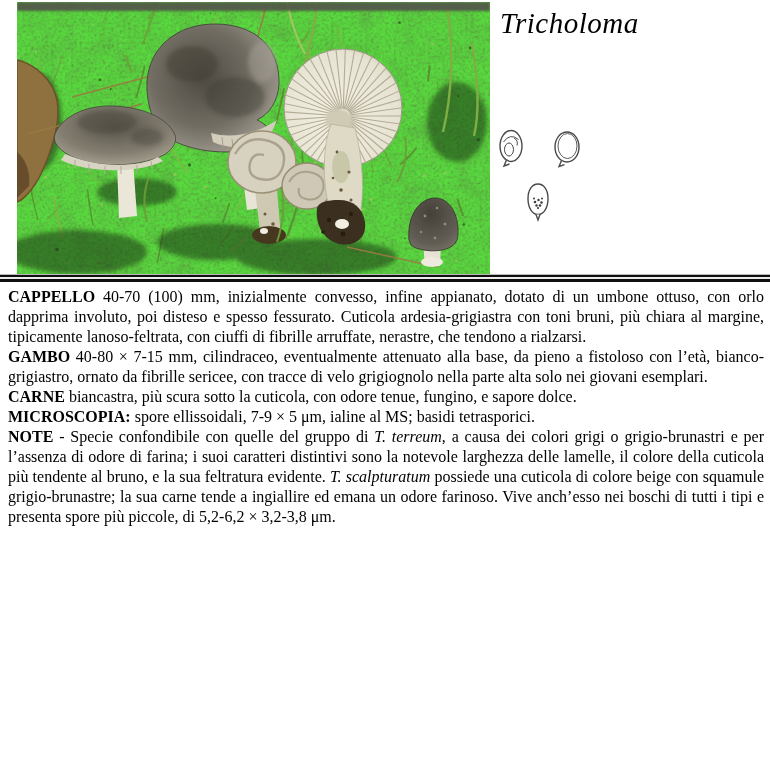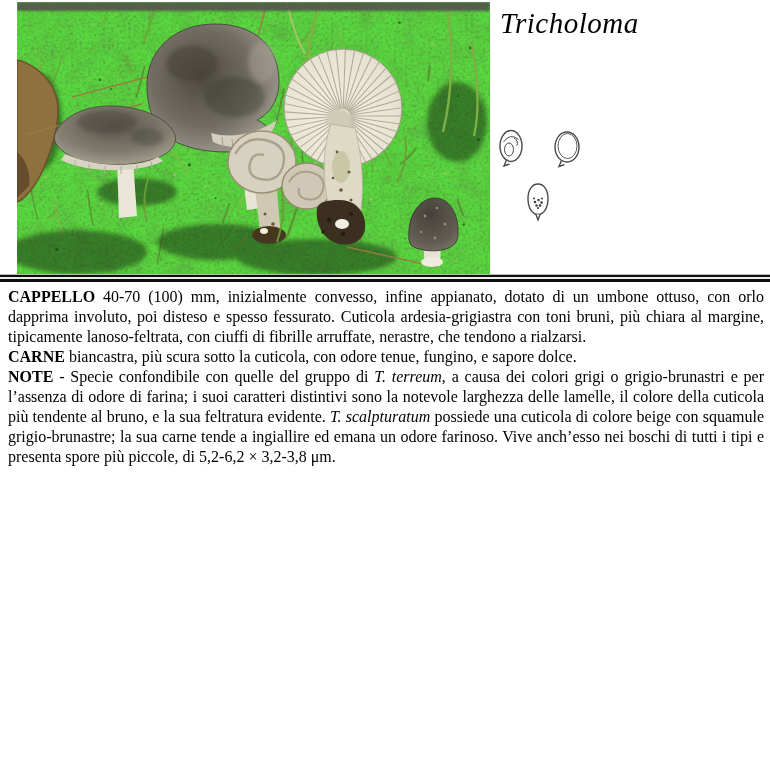--- a/index.html
+++ b/index.html
@@ -403,17 +403,19 @@
           <circle cx="14" cy="14.5" r="1"></circle>
       </g>
       <path d="M8,30.5 l2,5.5 l2,-5.5" fill="#ffffff"></path>
     </g>
   </svg>
 
   <div class="rule"></div>
 
   <div class="body-text">
       <p class="sec"><span class="b">CAPPELLO</span><span> 40-70 (100) mm, inizialmente convesso, infine appianato, dotato di un umbone ottuso, con orlo dapprima involuto, poi disteso e spesso fessurato. Cuticola ardesia-grigiastra con toni bruni, più chiara al margine, tipicamente lanoso-feltrata, con ciuffi di fibrille arruffate, nerastre, che tendono a rialzarsi.</span></p>
+      <p class="sec"><span class="b">GAMBO</span><span> 40-80 × 7-15 mm, cilindraceo, eventualmente attenuato alla base, da pieno a fistoloso con l’età, bianco-grigiastro, ornato da fibrille sericee, con tracce di velo grigiognolo nella parte alta solo nei giovani esemplari.</span></p>
       <p class="sec"><span class="b">CARNE</span><span> biancastra, più scura sotto la cuticola, con odore tenue, fungino, e sapore dolce.</span></p>
+      <p class="sec"><span class="b">MICROSCOPIA:</span><span> spore ellissoidali, 7-9 × 5 μm, ialine al MS; basidi tetrasporici.</span></p>
       <p class="sec"><span class="b">NOTE</span><span> - Specie confondibile con quelle del gruppo di </span><span class="i">T. terreum</span><span>, a causa dei colori grigi o grigio-brunastri e per l’assenza di odore di farina; i suoi caratteri distintivi sono la notevole larghezza delle lamelle, il colore della cuticola più tendente al bruno, e la sua feltratura evidente. </span><span class="i">T. scalpturatum</span><span> possiede una cuticola di colore beige con squamule grigio-brunastre; la sua carne tende a ingiallire ed emana un odore farinoso. Vive anch’esso nei boschi di tutti i tipi e presenta spore più piccole, di 5,2-6,2 × 3,2-3,8 μm.</span></p>
     </div>
 
 </div>
 
 </body></html>

